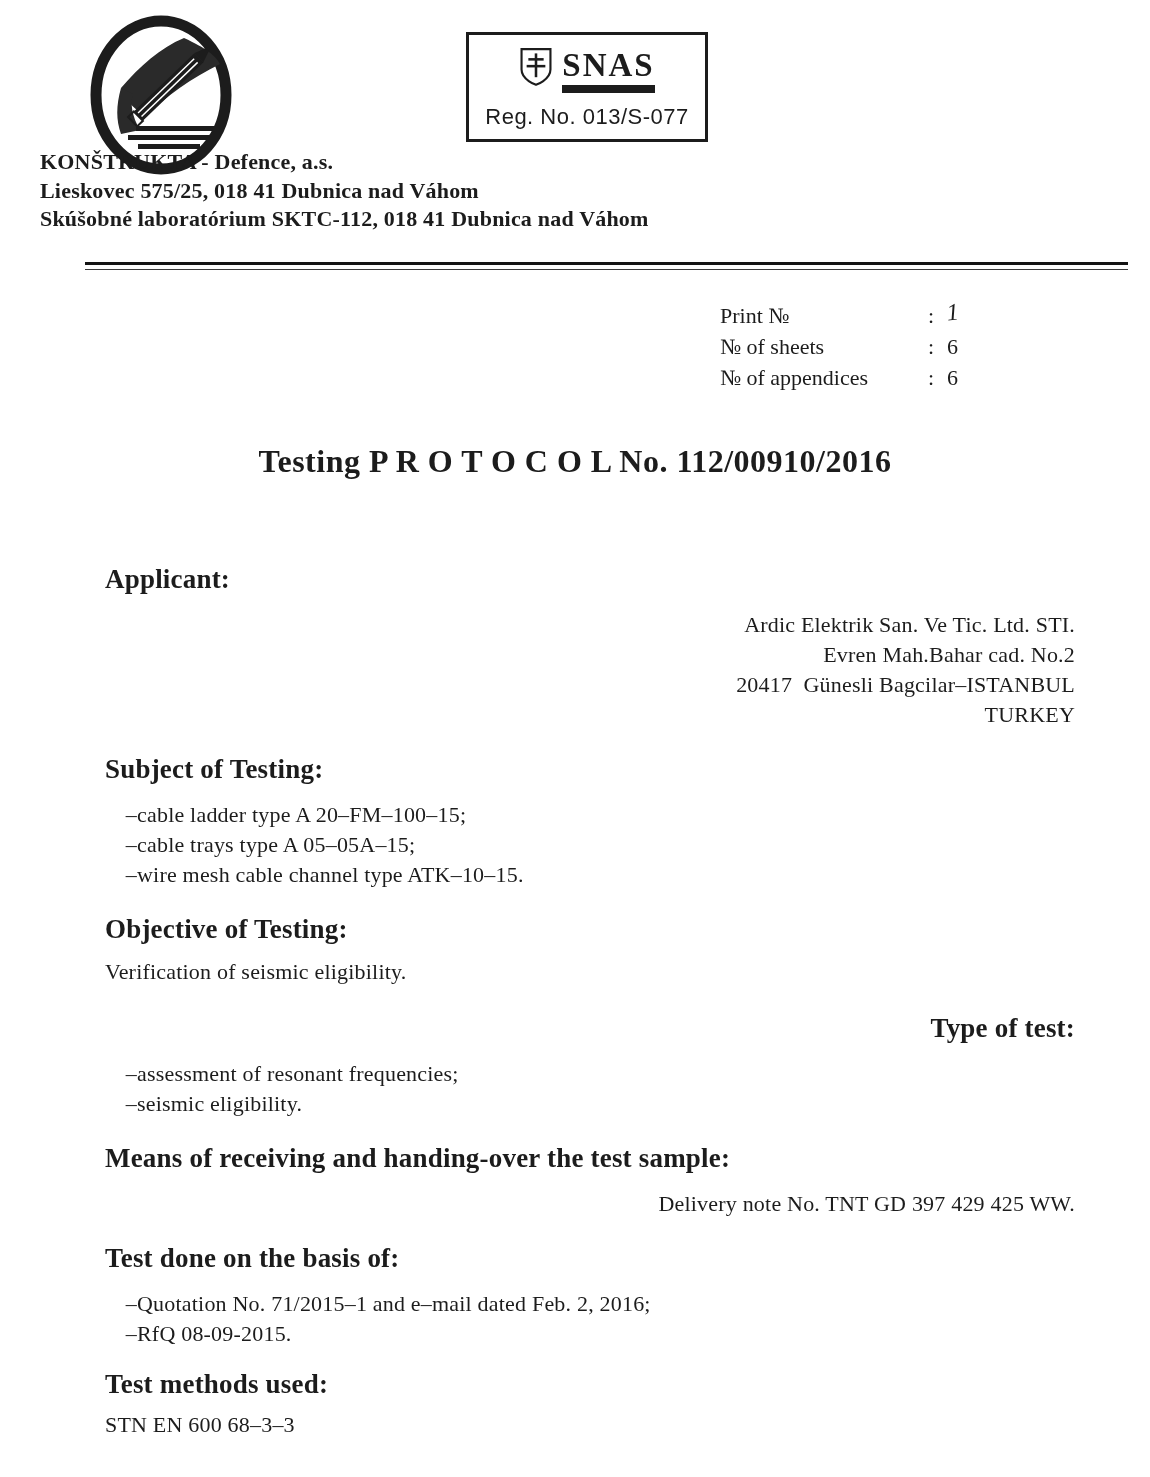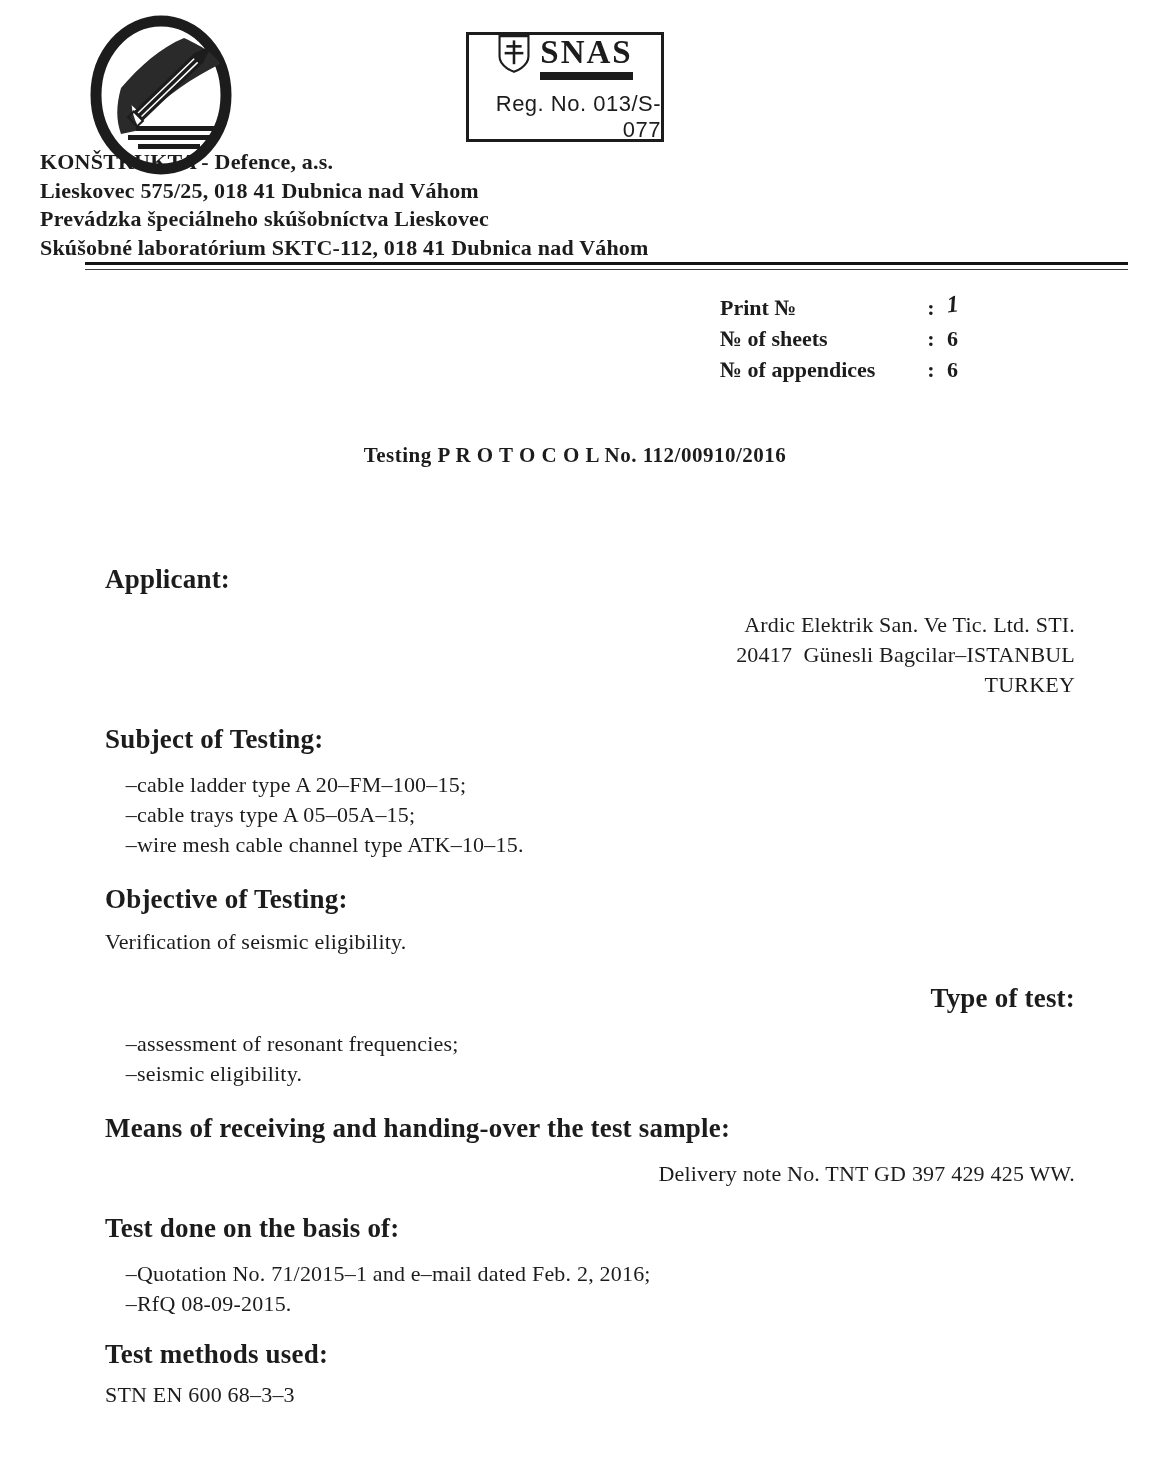--- a/index.html
+++ b/index.html
@@ -23,21 +23,21 @@
     position: absolute;
     left: 88px;
     top: 12px;
     width: 146px;
     height: 166px;
   }
   .snas-box {
     position: absolute;
     left: 466px;
     top: 32px;
-    width: 198px;
+    width: 242px;
     height: 110px;
     border: 3px solid #1c1c1c;
     box-sizing: border-box;
     display: flex;
     flex-direction: column;
     align-items: center;
     justify-content: center;
   }
   .snas-top {
     display: flex;
@@ -79,44 +79,43 @@
     top: 262px;
     height: 4px;
     border-top: 3px solid #141414;
     border-bottom: 1px solid #3a3a3a;
   }
 
   
   .print-info {
     position: absolute;
     left: 720px;
-    top: 292px;
+    top: 300px;
     font-size: 22px;
     line-height: 31px;
-    font-weight: bold;
   }
   .print-row { display: flex; }
   .print-label { width: 195px; }
   .print-colon { width: 32px; text-align: center; }
   .print-value { width: 40px; }
   .handwritten {
     display: inline-block;
     font-style: italic;
     font-size: 24px;
     transform: rotate(-6deg) translateY(-3px);
   }
 
   
   .doc-title {
     position: absolute;
     left: 0;
     right: 0;
     top: 443px;
     text-align: center;
-    font-size: 21px;
+    font-size: 32px;
     font-weight: 700;
     letter-spacing: 0.5px;
   }
 
   
   .content {
     position: absolute;
     left: 105px;
     right: 75px;
     top: 566px;
@@ -182,21 +181,20 @@
         <line x1="9" y1="23" x2="31" y2="23" stroke="#1c1c1c" stroke-width="3"></line>
       </svg>
       <span class="snas-name">SNAS</span>
     </div>
     <div class="snas-reg">Reg. No. 013/S-077</div>
   </div>
 
   <div class="letterhead">
     <div>KONŠTRUKTA - Defence, a.s.</div>
     <div>Lieskovec 575/25, 018 41 Dubnica nad Váhom</div>
-    <div>Prevádzka špeciálneho skúšobníctva Lieskovec</div>
     <div>Skúšobné laboratórium SKTC-112, 018 41 Dubnica nad Váhom</div>
   </div>
 
   <div class="rule"></div>
 
   <div class="print-info">
     <div class="print-row">
       <span class="print-label">Print №</span>
       <span class="print-colon">:</span>
       <span class="print-value"><span class="handwritten">1</span></span>
@@ -213,20 +211,21 @@
     </div>
   </div>
 
   <div class="doc-title">Testing P R O T O C O L No. 112/00910/2016</div>
 
   <div class="content">
 
     <p class="h">Applicant:</p>
     <div class="mt-lines">
       <p class="ln">Ardic Elektrik San. Ve Tic. Ltd. STI.</p>
+      <p class="ln">Evren Mah.Bahar cad. No.2</p>
       <p class="ln">20417  Günesli Bagcilar–ISTANBUL</p>
       <p class="ln">TURKEY</p>
     </div>
 
     <p class="h mt-section">Subject of Testing:</p>
     <div class="mt-lines">
       <div class="li">
         <span class="dash">–</span>
         <span>cable ladder type A 20–FM–100–15;</span>
       </div>

